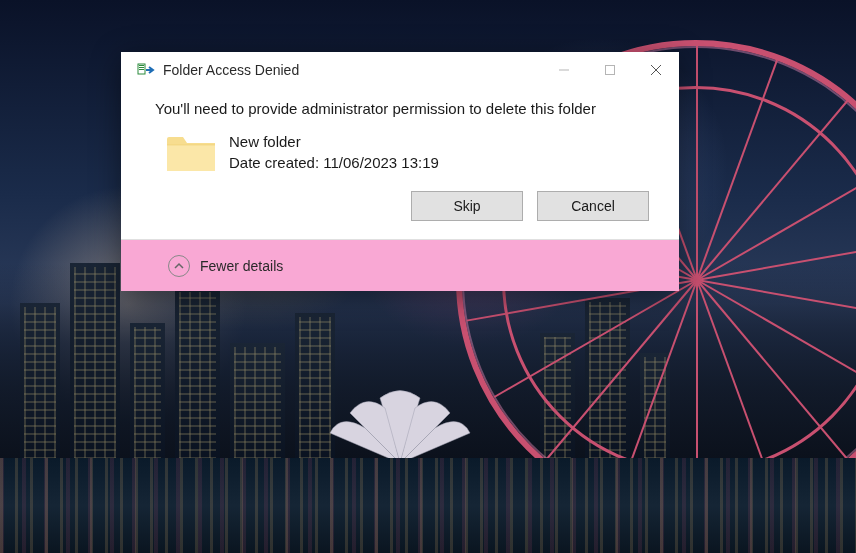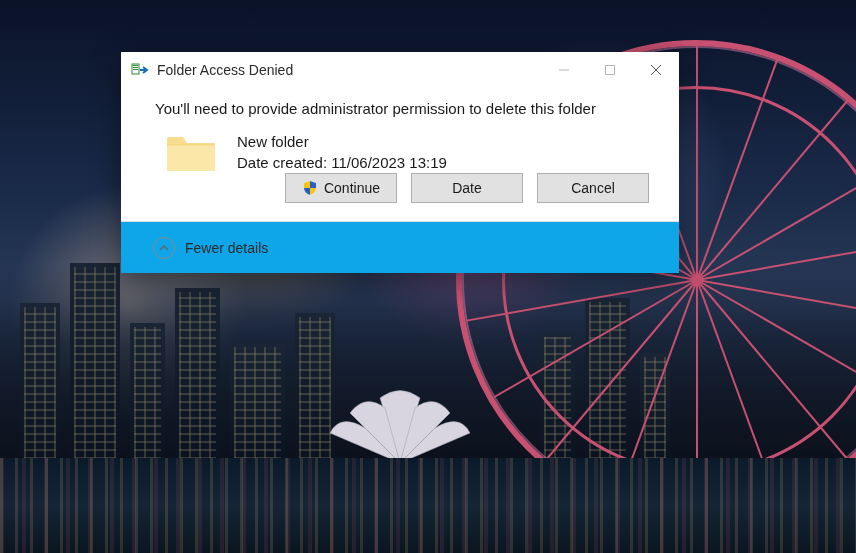--- a/index.html
+++ b/index.html
@@ -74,53 +74,53 @@
       left: 121px; top: 52px;
       width: 558px;
       background: #ffffff;
       box-shadow: 0 6px 28px rgba(0,0,0,0.45);
       font-size: 14px;
       color: #1a1a1a;
     }
     .titlebar {
       height: 36px;
       display: flex; align-items: center;
-      padding-left: 10px;
+      padding-left: 16px;
     }
     .titlebar-icon { width: 18px; height: 16px; margin-right: 8px; position:relative; }
     .title-text { color: #2a2a2a; font-size: 14px; }
     .win-buttons { margin-left: auto; display:flex; }
     .win-btn { width: 46px; height: 36px; display:flex; align-items:center; justify-content:center; color:#555; }
     .win-btn svg { width:10px; height:10px; }
     .win-btn.disabled { color:#b5b5b5; }
 
     .body {
       padding: 12px 30px 18px 34px;
       border-bottom: 1px solid #e0e0e0;
     }
     .message { font-size: 15px; color:#1a1a1a; margin-bottom: 14px; }
-    .item-row { display:flex; align-items:flex-start; gap: 20px; margin-left: 10px; margin-bottom: 0; }
+    .item-row { display:flex; align-items:flex-start; gap: 12px; margin-left: 10px; margin-bottom: 18px; }
     .folder-glyph { width: 52px; height: 42px; position:relative; }
     .item-info { line-height: 1.4; font-size: 15px; color:#1a1a1a; }
     .buttons { display:flex; gap: 14px; justify-content:flex-end; padding-right: 0; }
     .btn {
       min-width: 112px; height: 30px;
       background: #e1e1e1;
       border: 1px solid #adadad;
       font-size: 14px; color:#1a1a1a;
       display:flex; align-items:center; justify-content:center; gap:6px;
       cursor: pointer;
     }
     .shield { width:16px; height:16px; }
 
     .footer {
       height: 51px;
       display:flex; align-items:center;
-      padding-left: 32px;
-      background:#0ea5e9;
+      padding-left: 47px;
+      background:#f9a8d4;
     }
     .fewer-toggle { display:flex; align-items:center; gap:10px; cursor:pointer; color:#2a2a2a; }
     .chev-circle {
       width:22px; height:22px; border:1px solid #888; border-radius:50%;
       display:flex; align-items:center; justify-content:center;
     }
     .chev-circle svg{ width:10px; height:10px; stroke:#666; }
   </style>
 </head>
 <body>
@@ -212,33 +212,21 @@
         </svg>
       </span>
       <div class="item-info">
         <div>New folder</div>
         <div>Date created: 11/06/2023 13:19</div>
       </div>
     </div>
 
     <div class="buttons">
       <button class="btn">
-        <span class="shield">
-          <svg viewBox="0 0 16 16">
-            <path d="M8 1 L14 3 L14 8 Q14 13 8 15 Q2 13 2 8 L2 3 Z" fill="#fff"></path>
-            <path d="M8 1 L14 3 L14 8 L8 8 Z" fill="#2b5fbf"></path>
-            <path d="M8 1 L2 3 L2 8 L8 8 Z" fill="#f5c518"></path>
-            <path d="M8 8 L14 8 Q14 13 8 15 Z" fill="#f5c518"></path>
-            <path d="M8 8 L2 8 Q2 13 8 15 Z" fill="#2b5fbf"></path>
-          </svg>
-        </span>
-        <span>Continue</span>
-      </button>
-      <button class="btn">
-        <span>Date</span>
+        <span>Skip</span>
       </button>
       <button class="btn">
         <span>Cancel</span>
       </button>
     </div>
   </div>
 
   <div class="footer">
     <div class="fewer-toggle">
       <span class="chev-circle">

